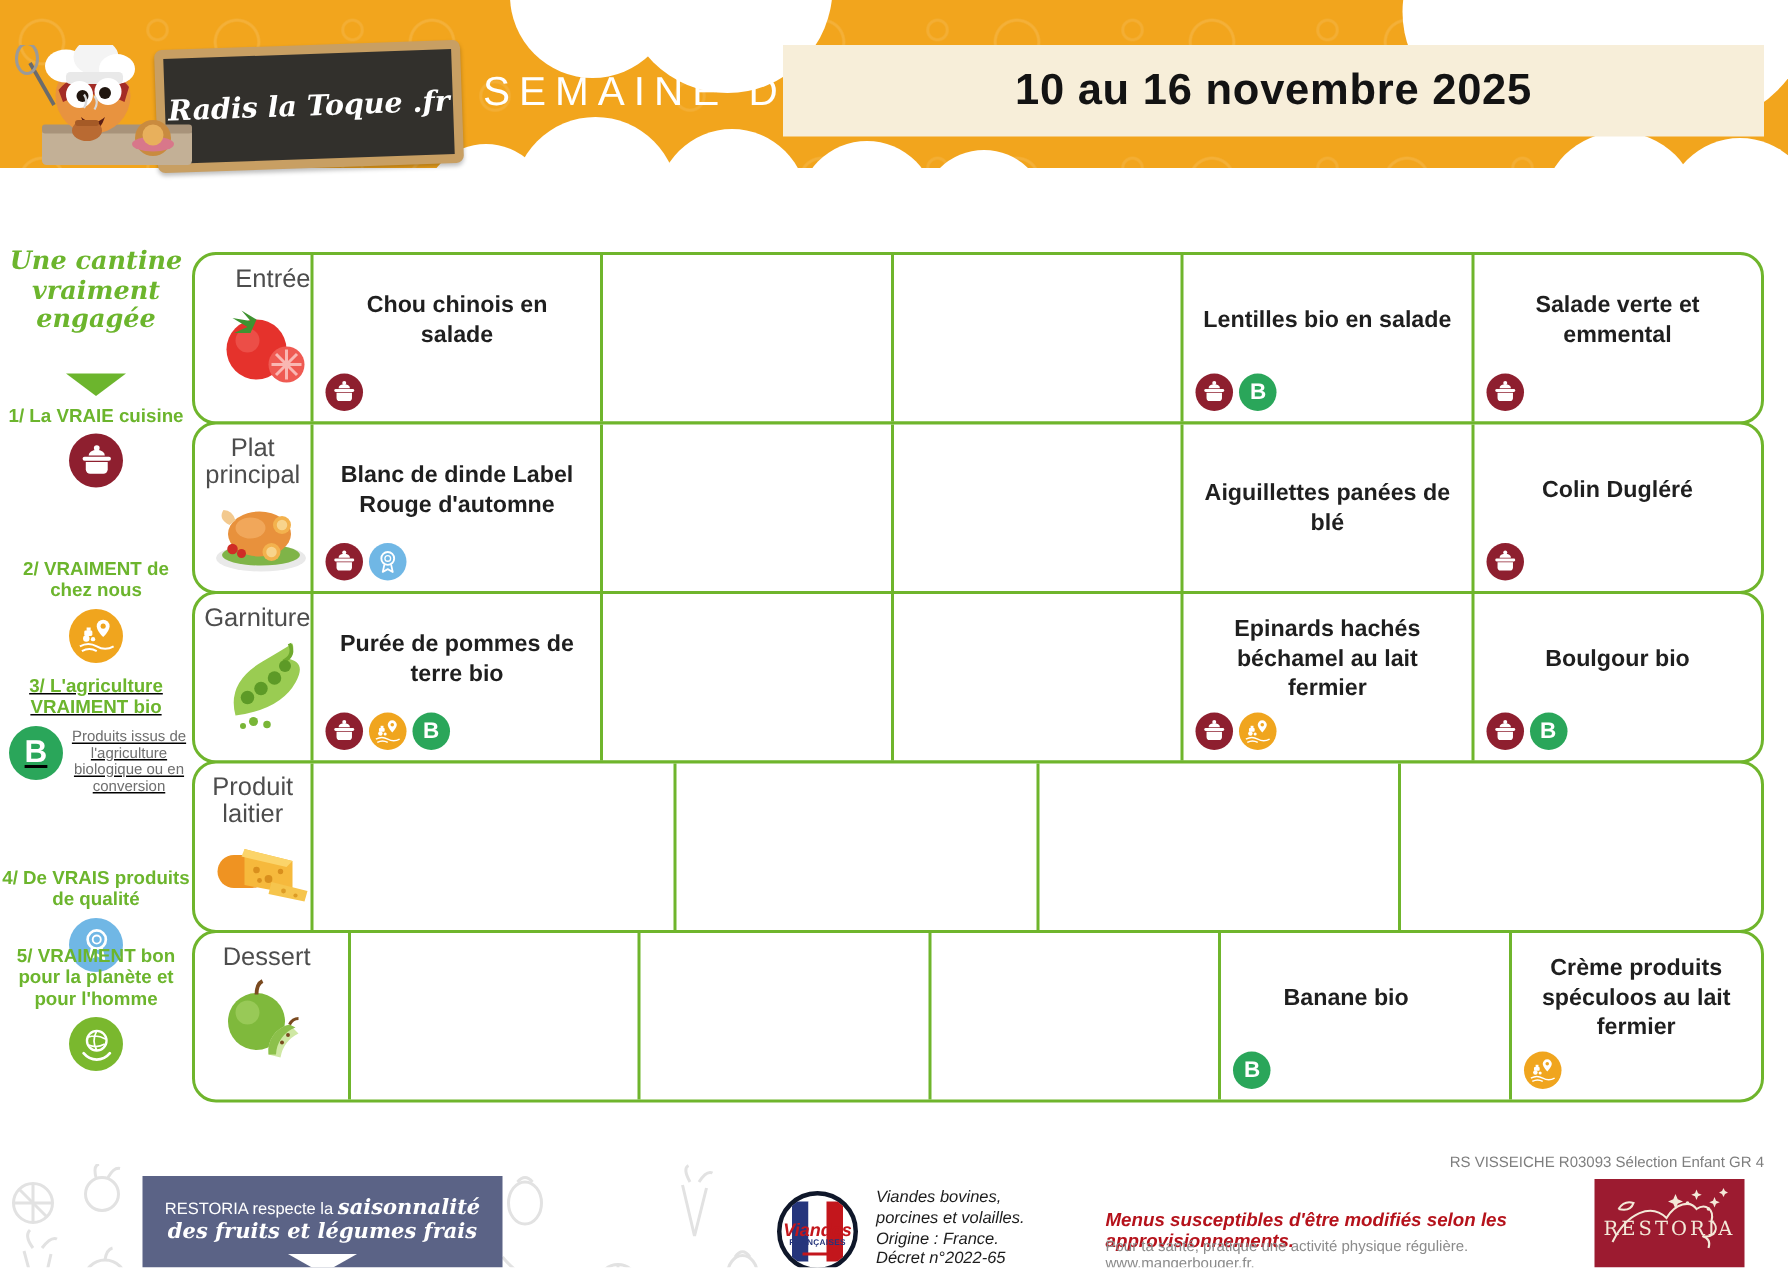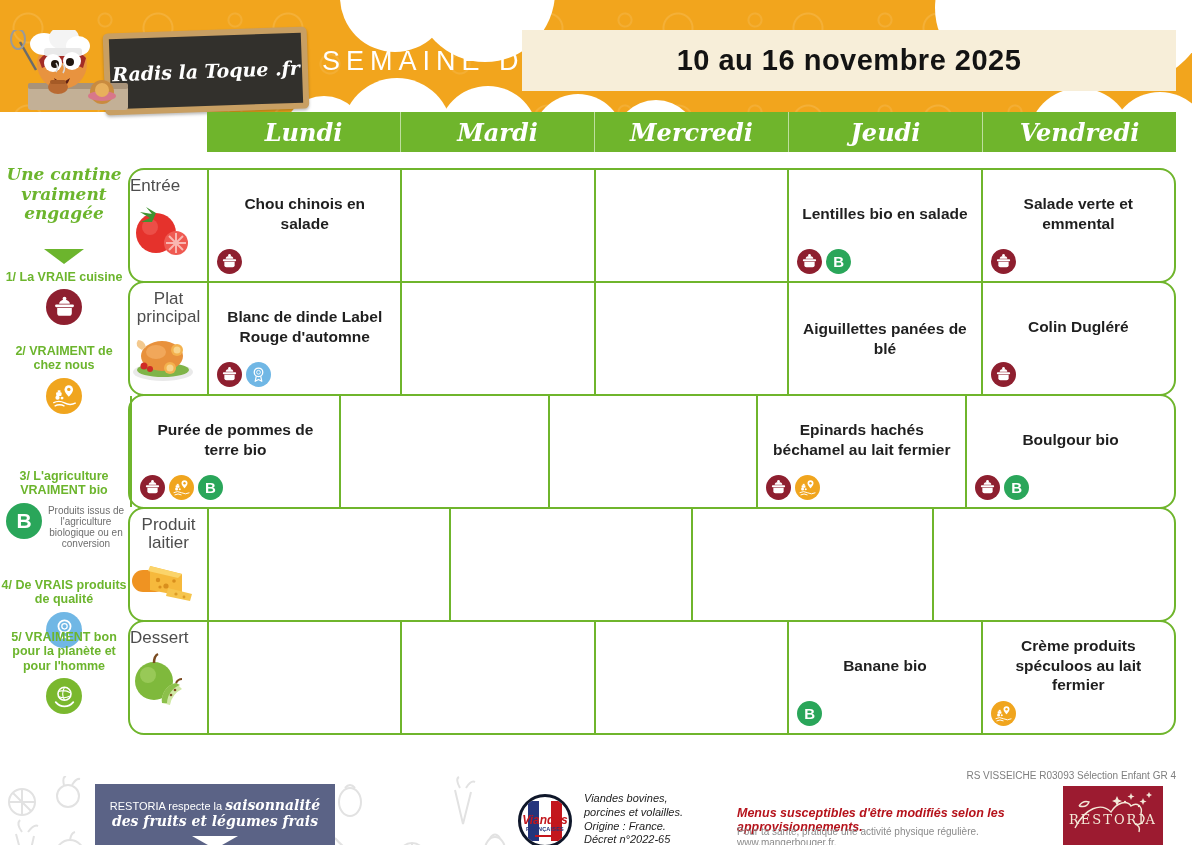--- a/index.html
+++ b/index.html
@@ -33,21 +33,21 @@
   .day-bar{position:absolute;left:207px;top:112px;width:969px;height:40px;background:#6fb52c;
     display:flex;z-index:5;}
   .day-bar .day{flex:1;display:flex;align-items:center;justify-content:center;color:#fff;
     font-family:"DejaVu Serif",serif;font-style:italic;font-weight:bold;font-size:24px;
     border-left:1px solid rgba(255,255,255,.55);}
   .day-bar .day:first-child{border-left:none;}
 
   
   .menu-row{position:absolute;left:128px;width:1048px;height:115px;background:#fff;
     border:2px solid #6fb52c;border-radius:16px;display:flex;box-sizing:border-box;z-index:4;}
-  .row-label-cell{flex:0 0 77px;display:flex;flex-direction:column;align-items:flex-start;
+  .row-label-cell{flex:0 0 77px;display:flex;flex-direction:column;align-items:flex-end;
     padding-top:7px;box-sizing:border-box;}
   .row-label{font-size:17px;color:#4d4d4d;text-align:center;line-height:1.05;}
   .row-img{margin-top:4px;}
   .cell{flex:1;border-left:2px solid #6fb52c;position:relative;display:flex;box-sizing:border-box;}
   .cell-text{flex:1;display:flex;align-items:center;justify-content:center;text-align:center;
     font-weight:bold;color:#1f1f1f;font-size:15.5px;line-height:1.25;padding:6px 10px;box-sizing:border-box;}
   .cell-icons.has-icons + .cell-text{padding-bottom:30px;}
   .cell-icons{position:absolute;left:8px;bottom:7px;display:flex;gap:4px;}
 
   .badge-icon{display:inline-flex;align-items:center;justify-content:center;border-radius:50%;
@@ -145,63 +145,56 @@
     <circle cx="96" cy="62" r="12" fill="#c98b3f"></circle>
     <ellipse cx="96" cy="66" rx="14" ry="5" fill="#d8778a"></ellipse>
     <circle cx="96" cy="60" r="7" fill="#e8b05c"></circle>
   </svg>
 
   <div class="semaine">SEMAINE DU</div>
   <div class="week-banner">
     <span class="date">10 au 16 novembre 2025</span>
   </div>
 
-  <div class="day-bar">
-    <div class="day">Lundi</div>
-    <div class="day">Mardi</div>
-    <div class="day">Mercredi</div>
-    <div class="day">Jeudi</div>
-    <div class="day">Vendredi</div>
-  </div>
 
   <div class="sidebar">
     <div class="sb-title">Une cantine vraiment engagée</div>
     <div class="sb-arrow"></div>
 
     <div class="sb-item" style="top:270px;">
       <div class="sb-label">1/ La VRAIE cuisine</div>
       <div class="sb-iconslot has-icons">
           <span class="badge-icon icon-pot" style="background: rgb(142, 31, 47);">
             <svg viewBox="0 0 24 24">
               <path d="M7.2 8.6 a4.8 3.4 0 0 1 9.6 0 z" fill="#fff"></path>
               <circle cx="12" cy="4.2" r="1.7" fill="#fff"></circle>
               <rect x="3.6" y="9.3" width="16.8" height="2.4" rx="1.2" fill="#fff"></rect>
               <path d="M5.5 12.4 h13 v4.4 a2.6 2.6 0 0 1 -2.6 2.6 h-7.8 a2.6 2.6 0 0 1 -2.6 -2.6 z" fill="#fff"></path>
             </svg>
           </span>
         </div>
     </div>
-    <div class="sb-item" style="top:344px;">
+    <div class="sb-item" style="top:372px;">
       <div class="sb-label">2/ VRAIMENT de chez nous</div>
       <div class="sb-iconslot has-icons">
           <span class="badge-icon icon-local" style="background: rgb(240, 165, 30);">
             <svg viewBox="0 0 24 24">
               <path d="M15.8 2.8 a3.8 3.8 0 0 1 3.8 3.8 c0 2.8 -3.8 6.4 -3.8 6.4 s-3.8 -3.6 -3.8 -6.4 a3.8 3.8 0 0 1 3.8 -3.8 z" fill="#fff"></path>
               <circle cx="15.8" cy="6.6" r="1.5" fill="#f0a51e"></circle>
               <rect x="4.6" y="9.2" width="4.8" height="3.2" rx="0.8" fill="#fff"></rect>
               <rect x="6" y="7.4" width="2.4" height="2" fill="#fff"></rect>
               <circle cx="5.8" cy="13.9" r="1.9" fill="#fff"></circle>
               <circle cx="9.8" cy="14.3" r="1.3" fill="#fff"></circle>
               <path d="M2 18.6 q5 -2.8 10 0 q5 2.8 10 0" stroke="#fff" stroke-width="1.2" fill="none"></path>
               <path d="M3.2 21.4 q4.4 -2.4 8.8 0" stroke="#fff" stroke-width="1.2" fill="none"></path>
             </svg>
           </span>
         </div>
     </div>
-    <div class="sb-item" style="top:469px;">
+    <div class="sb-item" style="top:450px;text-decoration:underline;">
       <div class="sb-label">3/ L'agriculture VRAIMENT bio</div>
       <div class="sb-bio-row">
         <div class="sb-iconslot has-icons" style="margin-top:0;">
             <span class="badge-icon icon-bio" style="background: rgb(42, 166, 90);">
               <b>B</b>
             </span>
           </div>
         <div class="sb-note">Produits issus de l'agriculture biologique ou en conversion</div>
       </div>
     </div>
@@ -357,20 +350,34 @@
               <rect x="3.6" y="9.3" width="16.8" height="2.4" rx="1.2" fill="#fff"></rect>
               <path d="M5.5 12.4 h13 v4.4 a2.6 2.6 0 0 1 -2.6 2.6 h-7.8 a2.6 2.6 0 0 1 -2.6 -2.6 z" fill="#fff"></path>
             </svg>
           </span>
         </div>
         <div class="cell-text">Colin Dugléré</div>
       </div>
   </div>
 
   <div class="menu-row" style="top:394px;">
+    <div class="row-label-cell">
+      <div class="row-label">Garniture</div>
+      <svg class="row-img" width="60" height="62" viewBox="0 0 60 62">
+        <path d="M10 52 q-6 -22 18 -36 q12 -7 20 -12 q2 6 -4 10 q14 2 6 16 q-10 18 -40 22 z" fill="#8fc63f" opacity=".9"></path>
+        <path d="M46 4 q4 8 -4 12" stroke="#6faa2e" stroke-width="2.5" fill="none"></path>
+        <circle cx="18" cy="40" r="4.5" fill="#5d9a27"></circle>
+          <circle cx="27" cy="34" r="4.5" fill="#5d9a27"></circle>
+        <circle cx="36" cy="27" r="4.5" fill="#5d9a27"></circle>
+          <circle cx="43" cy="19" r="4" fill="#5d9a27"></circle>
+        <circle cx="22" cy="56" r="3" fill="#79b637"></circle>
+          <circle cx="31" cy="58" r="2.5" fill="#79b637"></circle>
+          <circle cx="15" cy="59" r="2" fill="#79b637"></circle>
+      </svg>
+    </div>
     <div class="cell">
         <div class="cell-icons has-icons">
           <span class="badge-icon icon-pot" style="background: rgb(142, 31, 47);">
             <svg viewBox="0 0 24 24">
               <path d="M7.2 8.6 a4.8 3.4 0 0 1 9.6 0 z" fill="#fff"></path>
               <circle cx="12" cy="4.2" r="1.7" fill="#fff"></circle>
               <rect x="3.6" y="9.3" width="16.8" height="2.4" rx="1.2" fill="#fff"></rect>
               <path d="M5.5 12.4 h13 v4.4 a2.6 2.6 0 0 1 -2.6 2.6 h-7.8 a2.6 2.6 0 0 1 -2.6 -2.6 z" fill="#fff"></path>
             </svg>
           </span>
@@ -470,21 +477,21 @@
     <div class="cell">
         <div class="cell-icons"></div>
         <div class="cell-text"></div>
       </div>
     <div class="cell">
         <div class="cell-icons"></div>
         <div class="cell-text"></div>
       </div>
   </div>
 
-  <div class="menu-row" style="top:620px;">
+  <div class="menu-row" style="top:620px;gap:25px;">
     <div class="row-label-cell">
       <div class="row-label">Dessert</div>
       <svg class="row-img" width="60" height="60" viewBox="0 0 60 60">
         <circle cx="24" cy="30" r="19" fill="#7fb93c"></circle>
         <circle cx="18" cy="24" r="8" fill="#a3d063" opacity=".7"></circle>
         <path d="M24 12 q0 -7 4 -9" stroke="#7a4a20" stroke-width="2.5" fill="none"></path>
         <path d="M32 52 a18 18 0 0 1 14 -20 l6 6 a22 22 0 0 0 -12 16 z" fill="#cfe8a4"></path>
         <path d="M32 52 a18 18 0 0 1 14 -20 l4 2 a20 20 0 0 0 -13 18 z" fill="#8cc04b"></path>
         <path d="M46 32 q2 -4 6 -4" stroke="#7a4a20" stroke-width="2" fill="none"></path>
         <circle cx="41" cy="44" r="1.3" fill="#7a4a20"></circle>

